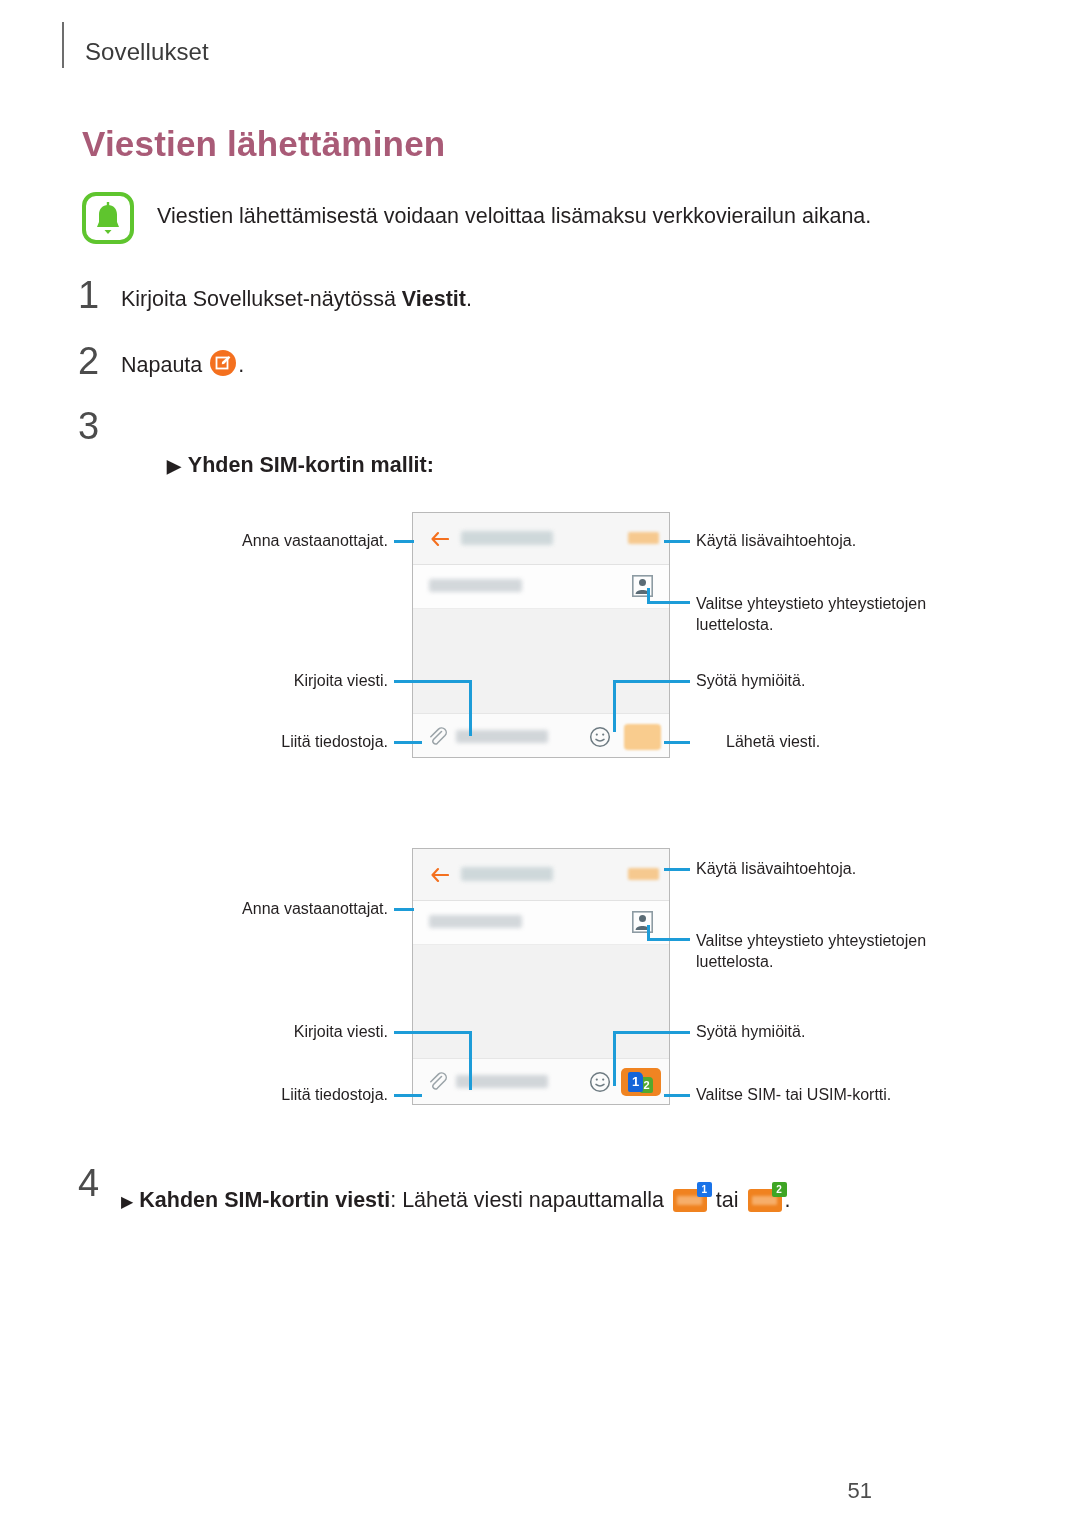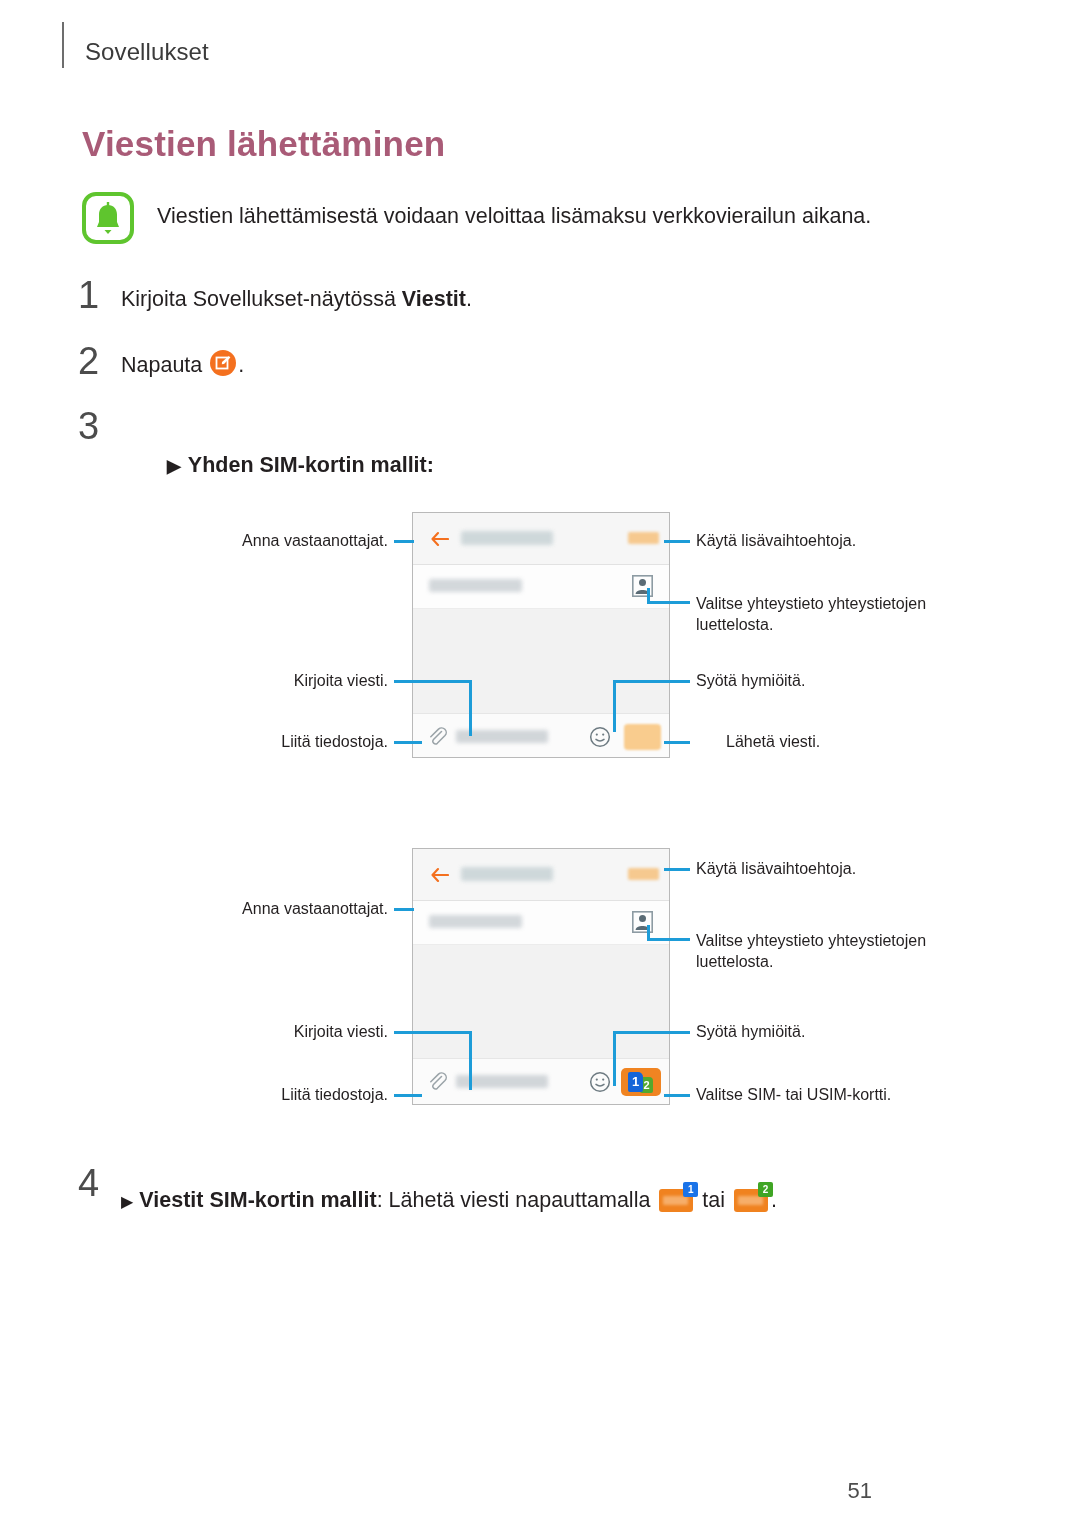--- a/index.html
+++ b/index.html
@@ -372,18 +372,18 @@
 
   <div class="callout right" style="left:696px; top:1021px; width:290px;">Syötä hymiöitä.</div>
   <div class="conn h" style="left:613px; top:1031px; width:77px;"></div>
   <div class="conn v" style="left:613px; top:1031px; height:55px;"></div>
 
   <div class="callout right" style="left:696px; top:1084px; width:290px;">Valitse SIM- tai USIM-kortti.</div>
   <div class="conn h" style="left:664px; top:1094px; width:26px;"></div>
 
   <div class="step-num s4-num">4</div>
   <div class="step-text s4-txt">
-    <span class="line2"><span class="tri" style="font-size:16px;margin-right:6px;">▶</span><b>Viestit SIM-kortin mallit</b><span>: Lähetä viesti napauttamalla </span><span class="send-chip"><span class="lbl"></span><span class="badge b1">1</span></span><span> tai </span><span class="send-chip"><span class="lbl"></span><span class="badge b2">2</span></span><span>.</span></span>
+    <span class="line2"><span class="tri" style="font-size:16px;margin-right:6px;">▶</span><b>Kahden SIM-kortin viesti</b><span>: Lähetä viesti napauttamalla </span><span class="send-chip"><span class="lbl"></span><span class="badge b1">1</span></span><span> tai </span><span class="send-chip"><span class="lbl"></span><span class="badge b2">2</span></span><span>.</span></span>
   </div>
 
   <div class="page-number">51</div>
 
 </div>
 
 </body></html>

